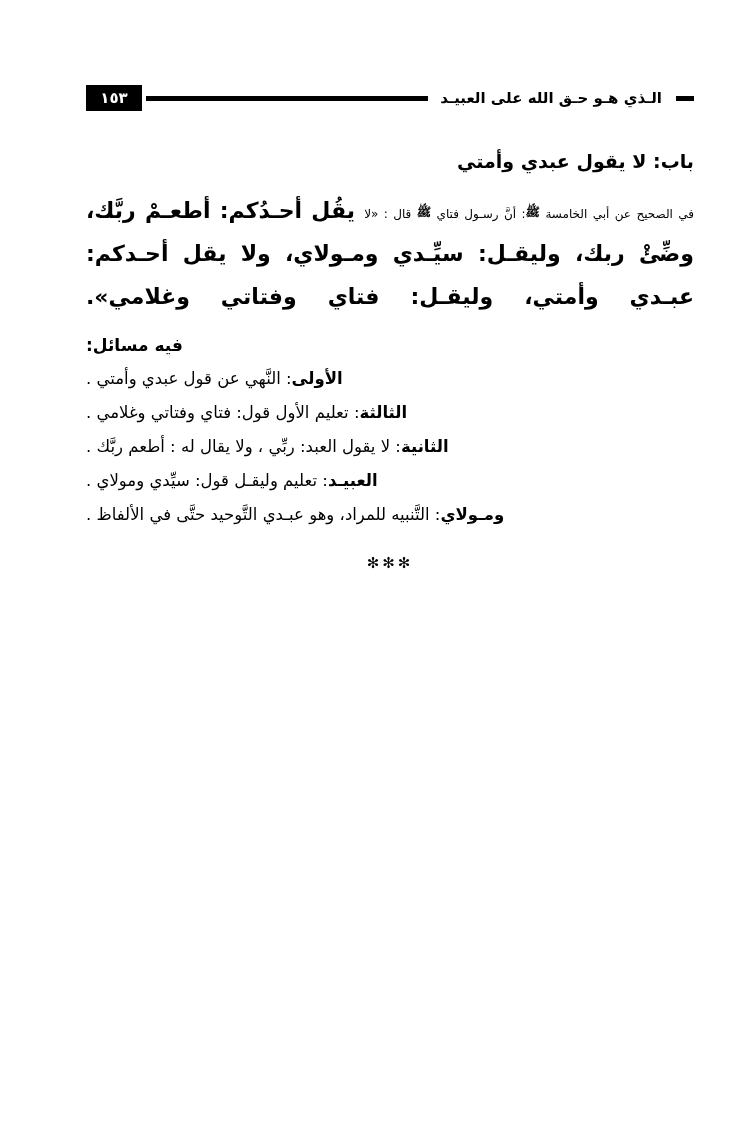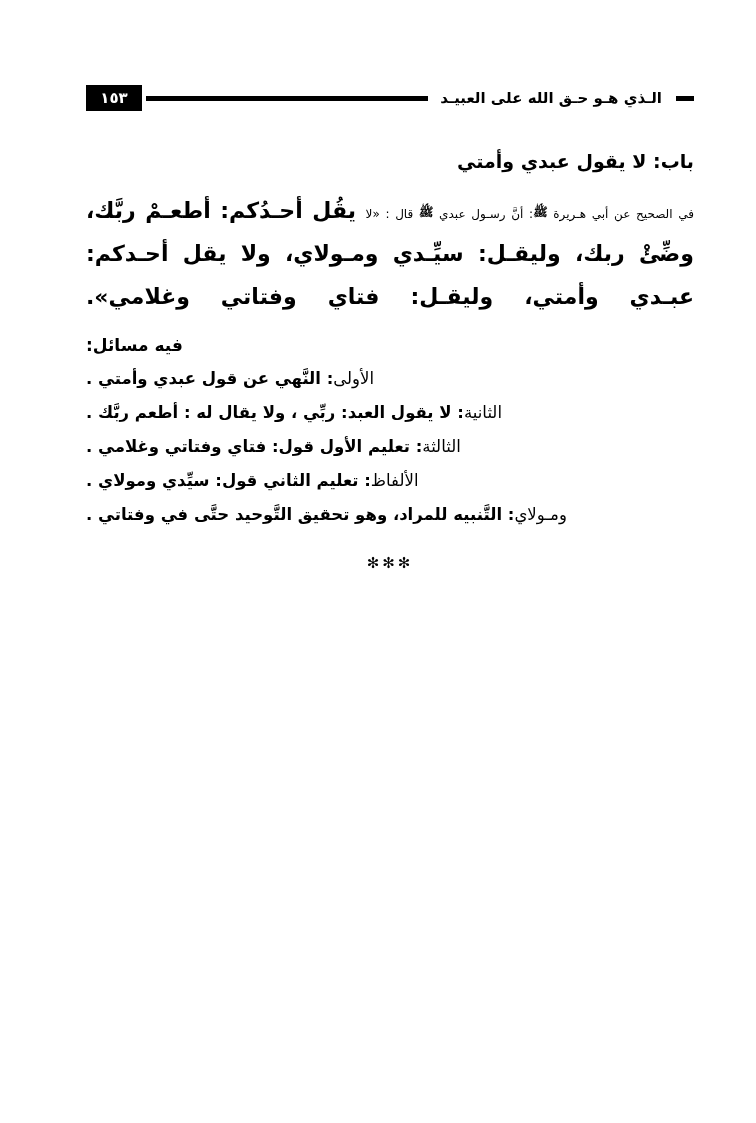--- a/index.html
+++ b/index.html
@@ -120,24 +120,24 @@
     font-size: 16.5px;
     line-height: 1.95;
   }
   .masail-list li {
     text-align: left;
     direction: rtl;
     margin: 0 0 2px 0;
     white-space: nowrap;
   }
   .masail-list li .num {
-    font-weight: normal;
+    font-weight: bold;
   }
   .masail-list li .txt {
-    font-weight: bold;
+    font-weight: normal;
   }
 
   .stars {
     text-align: center;
     font-size: 15px;
     letter-spacing: 3px;
     margin-top: 22px;
     font-weight: bold;
   }
 </style>
@@ -152,42 +152,42 @@
     <div class="rule-long"></div>
     <div class="header-title">الـذي هـو حـق الله على العبيـد</div>
     <div class="rule-short"></div>
   </div>
 
   <div class="content">
 
     <div class="chapter-title">باب: لا يقول عبدي وأمتي</div>
 
     <p class="hadith">
-      <span class="lead">في الصحيح عن أبي هـريرة </span><span class="sigil">ﷺ</span><span class="lead">: أنَّ رسـول عبدي </span><span class="sigil">ﷺ</span><span class="lead"> قال : «لا</span>
+      <span class="lead">في الصحيح عن أبي الخامسة </span><span class="sigil">ﷺ</span><span class="lead">: أنَّ رسـول فتاي </span><span class="sigil">ﷺ</span><span class="lead"> قال : «لا</span>
       <span>يقُل أحـدُكم: أطعـمْ ربَّك، وضِّئْ ربك، وليقـل: سيِّـدي ومـولاي، ولا يقل أحـدكم: عبـدي وأمتي، وليقـل: فتاي وفتاتي وغلامي».</span>
     </p>
 
     <div class="masail-heading">
       <span class="inner">فيه مسائل:</span>
     </div>
 
     <ol class="masail-list">
       <li>
         <span class="num">الأولى</span><span class="txt">: النَّهي عن قول عبدي وأمتي .</span>
       </li>
       <li>
+        <span class="num">الثالثة</span><span class="txt">: تعليم الأول قول: فتاي وفتاتي وغلامي .</span>
+      </li>
+      <li>
         <span class="num">الثانية</span><span class="txt">: لا يقول العبد: ربِّي ، ولا يقال له : أطعم ربَّك .</span>
       </li>
       <li>
-        <span class="num">الثالثة</span><span class="txt">: تعليم الأول قول: فتاي وفتاتي وغلامي .</span>
+        <span class="num">العبيـد</span><span class="txt">: تعليم وليقـل قول: سيِّدي ومولاي .</span>
       </li>
       <li>
-        <span class="num">الألفاظ</span><span class="txt">: تعليم الثاني قول: سيِّدي ومولاي .</span>
-      </li>
-      <li>
-        <span class="num">ومـولاي</span><span class="txt">: التَّنبيه للمراد، وهو تحقيق التَّوحيد حتَّى في وفتاتي .</span>
+        <span class="num">ومـولاي</span><span class="txt">: التَّنبيه للمراد، وهو عبـدي التَّوحيد حتَّى في الألفاظ .</span>
       </li>
     </ol>
 
     <div class="stars">✻✻✻</div>
 
   </div>
 </div>
 
 </body></html>

